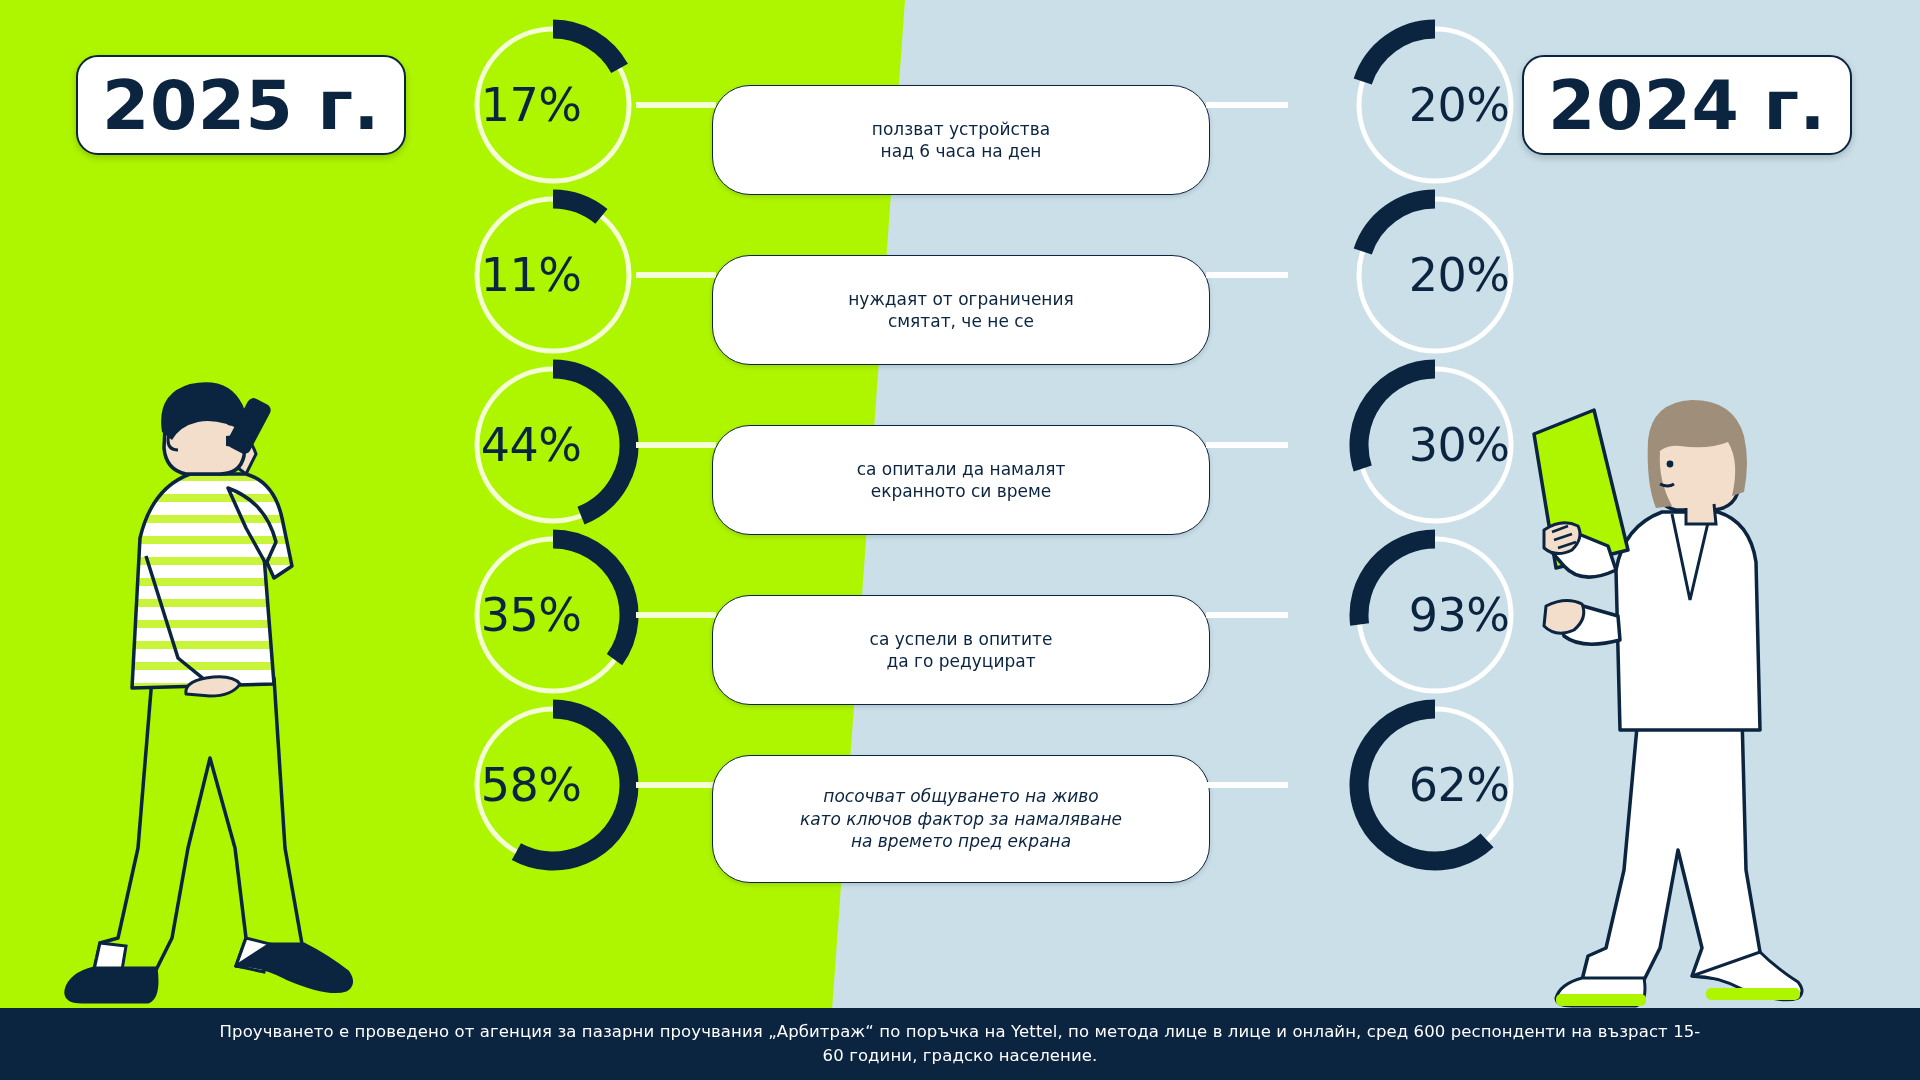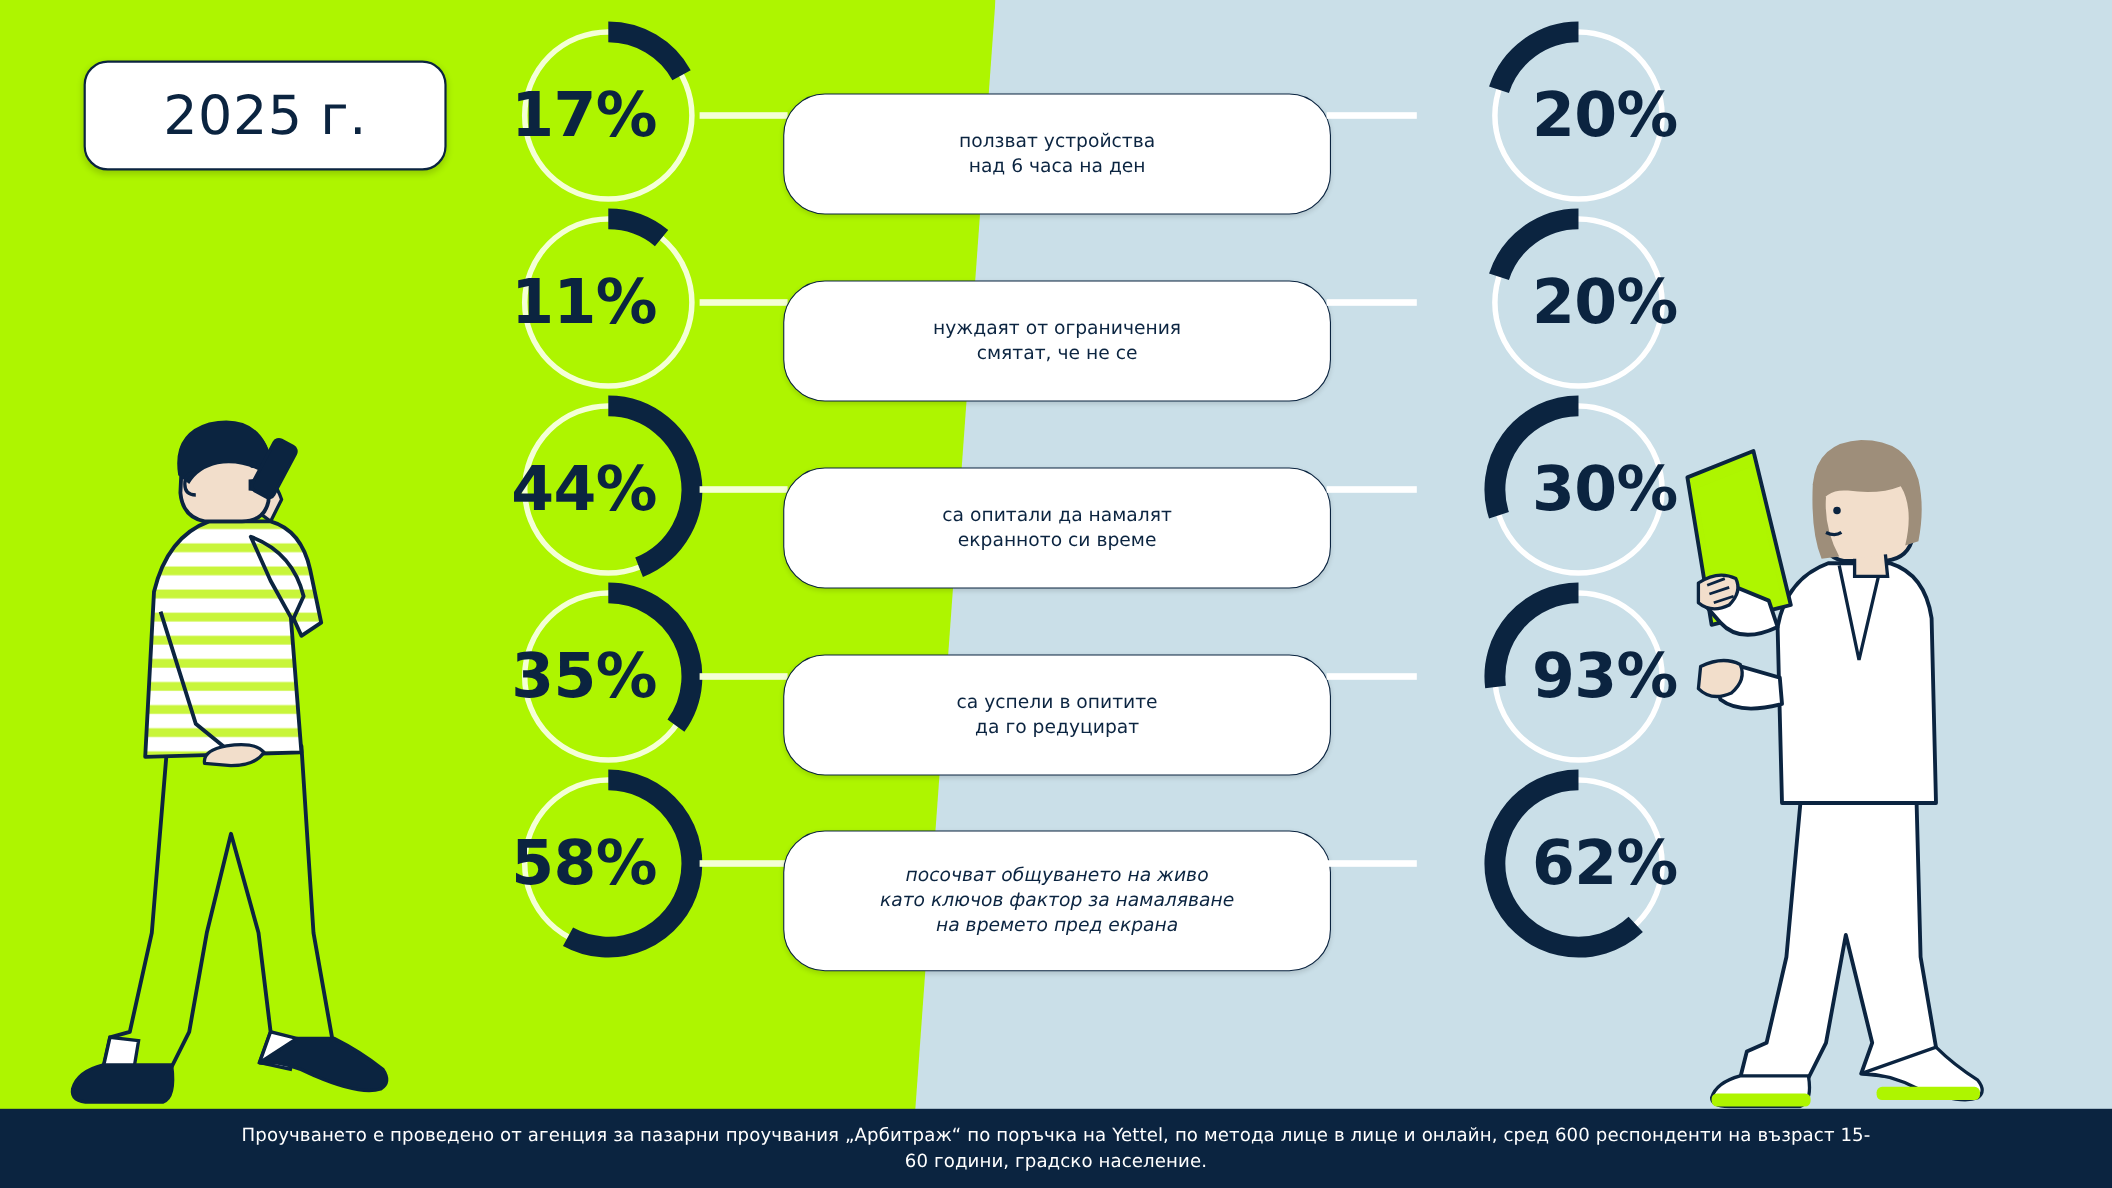--- a/index.html
+++ b/index.html
@@ -25,36 +25,36 @@
     text-align:center; line-height:1.45;
     font-size:16.5px; font-weight:400; letter-spacing:0.1px;
   }
   .footer span { display:block; max-width:1500px; }
 
   
   .year-pill {
     position:absolute; background:#FFFFFF;
     border:2px solid #0B2440; border-radius:22px;
     display:flex; align-items:center; justify-content:center;
-    color:#0B2440; font-weight:400; letter-spacing:0.5px;
-    font-size:49px; box-shadow:0 3px 7px rgba(0,0,0,.18);
+    color:#0B2440; font-weight:700; letter-spacing:0.5px;
+    font-size:68px; box-shadow:0 3px 7px rgba(0,0,0,.18);
   }
   #year-left  { left:76px;  top:55px;  width:330px; height:100px; }
   #year-right { left:1522px;top:55px;  width:330px; height:100px; }
 
   
   .row { position:absolute; left:0; width:1920px; height:170px; }
 
   
   .donut { position:absolute; width:174px; height:174px; top:-2px; }
   .donut svg { width:174px; height:174px; display:block; }
   .donut .pct {
     position:absolute; top:0; left:0; width:174px; height:174px;
     display:flex; align-items:center; justify-content:center;
-    color:#0B2440; font-weight:700; font-size:56px; letter-spacing:-0.5px;
+    color:#0B2440; font-weight:400; font-size:46px; letter-spacing:-0.5px;
   }
   .d-left  { left:466px; }
   .d-left .pct { transform:translateX(-22px); }
   .d-right { left:1348px; }
   .d-right .pct { transform:translateX(24px); }
 
   
   .conn { position:absolute; height:6px; top:82px; }
   .conn-left  { left:636px;  width:80px;  background:#F4FFD6; }
   .conn-right { left:1206px; width:82px;  background:#FFFFFF; }
@@ -156,20 +156,21 @@
       <path d="M128 40 Q126 84 136 108 L152 106 Q138 80 140 52 Z" fill="#9E8E7A"></path>
 
       <path d="M166 108 L166 124 L196 124 L194 104" fill="#F2DECB" stroke="#0B2440" stroke-width="3"></path>
 
       <circle cx="150" cy="64" r="3.4" fill="#0B2440"></circle>
       <path d="M140 84 Q148 88 154 84" fill="none" stroke="#0B2440" stroke-width="3"></path>
     </svg>
   </div>
 
   <div class="year-pill" id="year-left">2025 г.</div>
+  <div class="year-pill" id="year-right">2024 г.</div>
 
   <div id="rows">
       <div class="row" style="top: 20px;">
     <div class="donut d-left">
       <svg viewBox="0 0 174 174">
     <circle cx="87" cy="87" r="76" fill="none" stroke="#F4FFD6" stroke-width="5"></circle>
     <path d="M 87 11 A 76 76 0 0 1 153.60 50.39" fill="none" stroke="#0B2440" stroke-width="19" stroke-linecap="butt"></path>
   </svg>
       <div class="pct">17%</div>
     </div>

